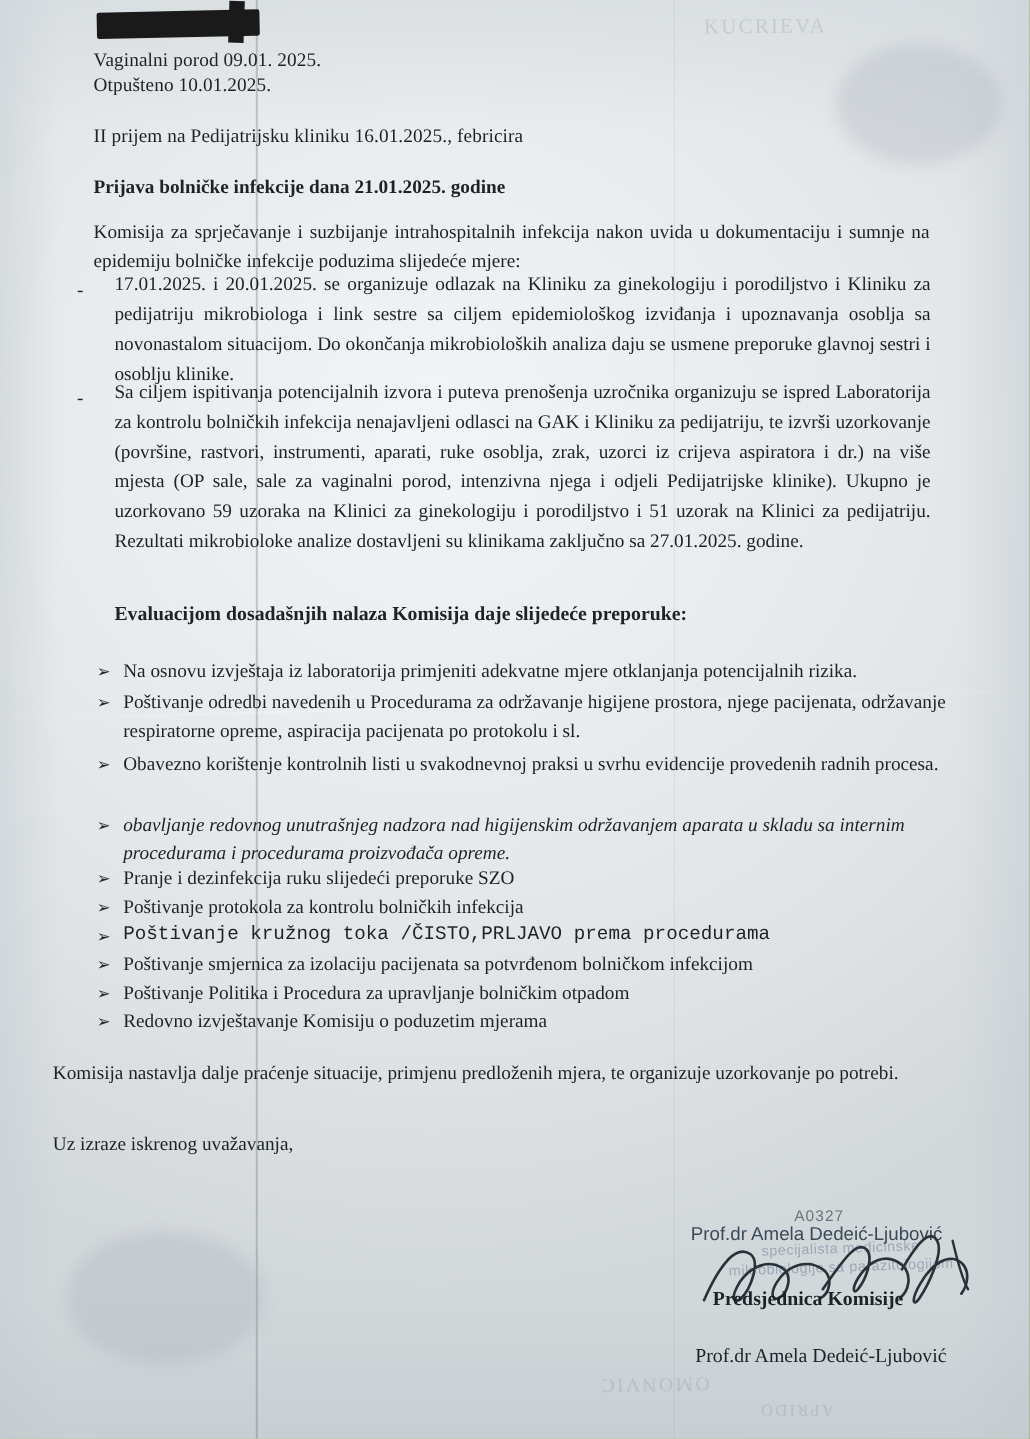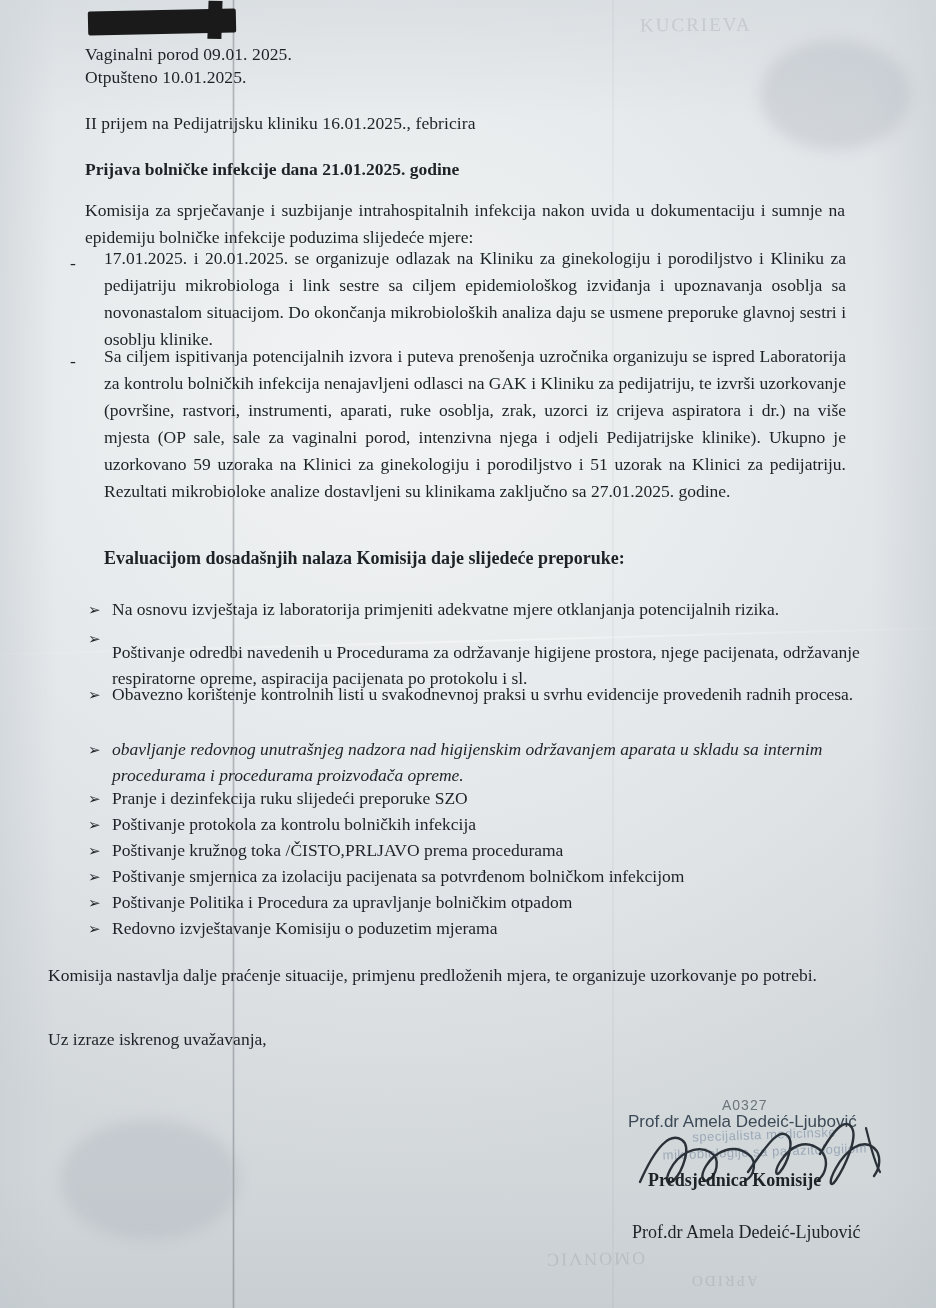--- a/index.html
+++ b/index.html
@@ -230,36 +230,36 @@
 
     <div class="bullet-dash" style="left:70px; top:348px;">-</div>
     <div class="para" style="left:104px; top:343px; width:742px;">Sa ciljem ispitivanja potencijalnih izvora i puteva prenošenja uzročnika organizuju se ispred Laboratorija za kontrolu bolničkih infekcija nenajavljeni odlasci na GAK i Kliniku za pedijatriju,  te izvrši uzorkovanje (površine, rastvori, instrumenti, aparati, ruke osoblja, zrak, uzorci iz crijeva aspiratora i dr.) na više mjesta (OP sale, sale za vaginalni porod, intenzivna njega i odjeli Pedijatrijske klinike). Ukupno je uzorkovano 59 uzoraka na Klinici za ginekologiju i porodiljstvo i 51 uzorak na Klinici za pedijatriju. Rezultati mikrobioloke analize dostavljeni su klinikama zaključno sa 27.01.2025. godine.</div>
 
     <div class="section-title" style="left:104px; top:548px;">Evaluacijom dosadašnjih nalaza Komisija daje slijedeće preporuke:</div>
 
     <div class="arrow" style="left:88px; top:601px;">➢</div>
     <div class="rec-item" style="left:112px; top:596px; width:790px;">Na osnovu izvještaja iz laboratorija primjeniti adekvatne mjere otklanjanja potencijalnih rizika.</div>
 
     <div class="arrow" style="left:88px; top:630px;">➢</div>
-    <div class="rec-item" style="left:112px; top:625px; width:778px;margin-top:14px;">Poštivanje odredbi navedenih u Procedurama za održavanje higijene prostora, njege pacijenata, održavanje respiratorne opreme, aspiracija pacijenata po protokolu i sl.</div>
+    <div class="rec-item" style="left:112px; top:625px; width:778px;">Poštivanje odredbi navedenih u Procedurama za održavanje higijene prostora, njege pacijenata, održavanje respiratorne opreme, aspiracija pacijenata po protokolu i sl.</div>
 
     <div class="arrow" style="left:88px; top:686px;">➢</div>
     <div class="rec-item" style="left:112px; top:681px; width:790px;">Obavezno korištenje kontrolnih listi u svakodnevnoj praksi u svrhu evidencije provedenih radnih procesa.</div>
 
     <div class="arrow" style="left:88px; top:741px;">➢</div>
     <div class="rec-item" style="left:112px; top:736px; width:760px;font-style:italic;">obavljanje redovnog unutrašnjeg nadzora nad  higijenskim održavanjem aparata u skladu sa internim procedurama i procedurama proizvođača opreme.</div>
 
     <div class="arrow" style="left:88px; top:790px;">➢</div>
     <div class="rec-item" style="left:112px; top:785px;">Pranje i dezinfekcija ruku slijedeći preporuke SZO</div>
 
     <div class="arrow" style="left:88px; top:816px;">➢</div>
     <div class="rec-item" style="left:112px; top:811px;">Poštivanje protokola za kontrolu bolničkih infekcija</div>
 
     <div class="arrow" style="left:88px; top:842px;">➢</div>
-    <div class="rec-item" style="left:112px; top:837px;">Poštivanje kružnog toka /ČISTO,PRLJAVO prema procedurama</div>
+    <div class="rec-item" style="left:112px; top:837px;font-family:Liberation Mono, monospace;">Poštivanje kružnog toka /ČISTO,PRLJAVO prema procedurama</div>
 
     <div class="arrow" style="left:88px; top:868px;">➢</div>
     <div class="rec-item" style="left:112px; top:863px;">Poštivanje smjernica za izolaciju pacijenata sa potvrđenom bolničkom infekcijom</div>
 
     <div class="arrow" style="left:88px; top:894px;">➢</div>
     <div class="rec-item" style="left:112px; top:889px;">Poštivanje Politika i Procedura za upravljanje bolničkim otpadom</div>
 
     <div class="arrow" style="left:88px; top:920px;">➢</div>
     <div class="rec-item" style="left:112px; top:915px;">Redovno izvještavanje Komisiju o poduzetim mjerama</div>
 

